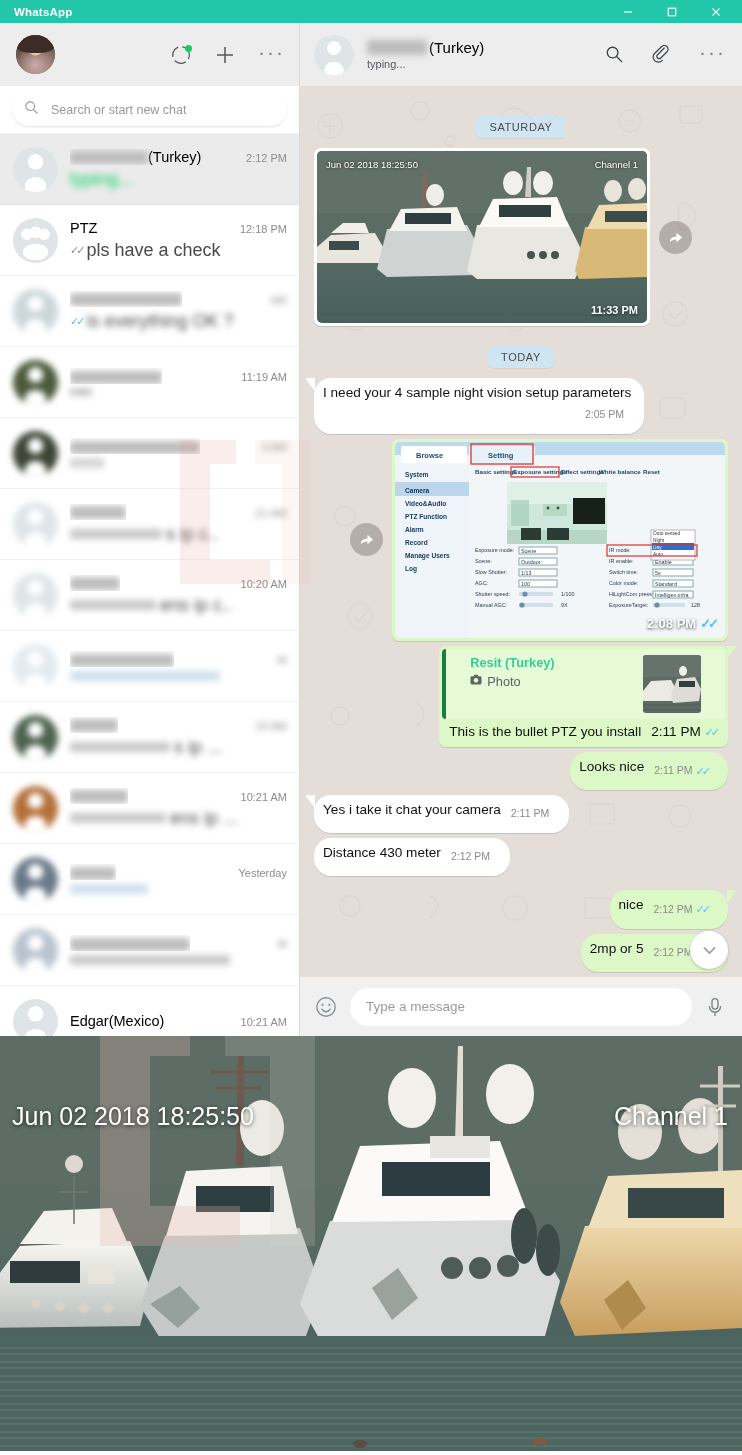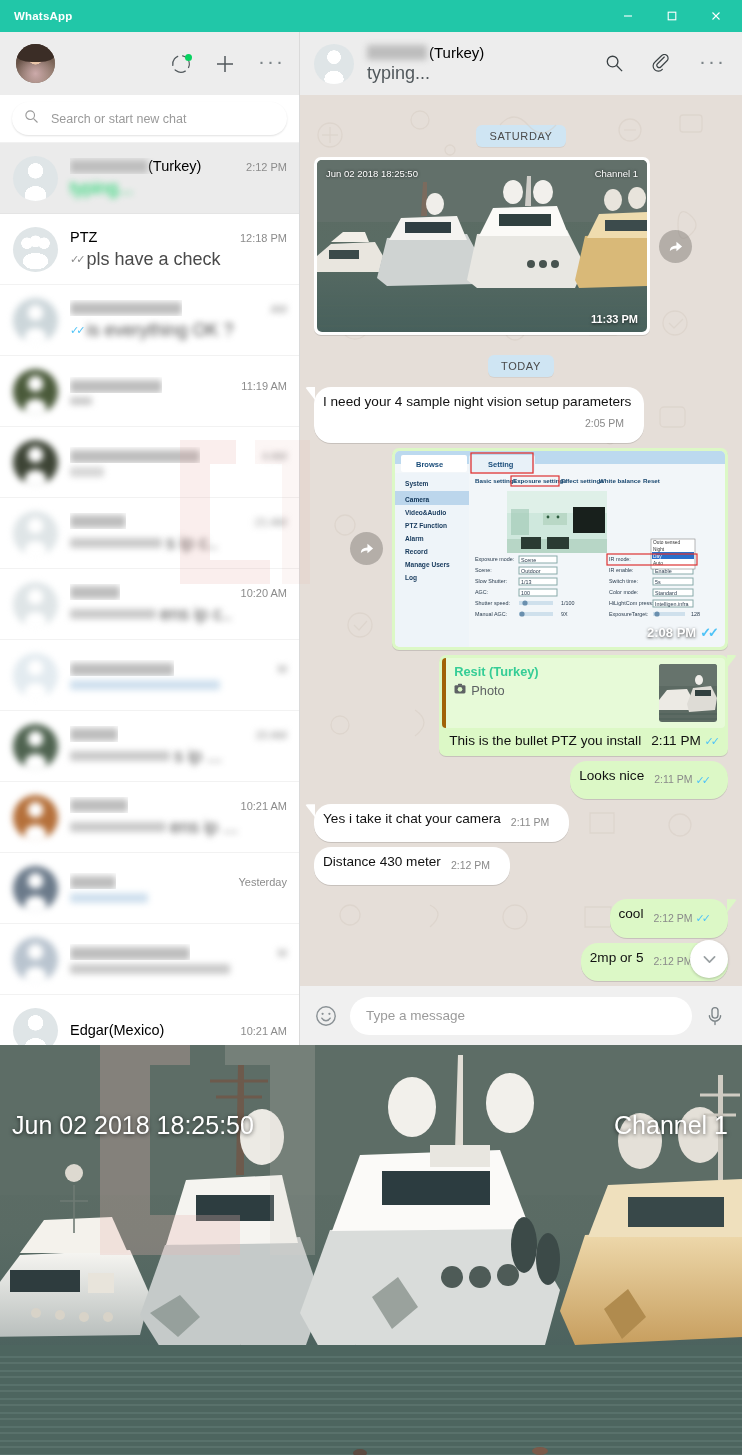--- a/index.html
+++ b/index.html
@@ -4,21 +4,21 @@
 <style>
   * { box-sizing: border-box; margin: 0; padding: 0; }
   body {
     width: 742px; height: 1455px;
     font-family: "Liberation Sans", sans-serif;
     background: #fff; overflow: hidden; position: relative;
   }
 
   
   .titlebar {
-    height: 32px; background: #21c7a8; display: flex;
+    height: 23px; background: #21c7a8; display: flex;
     align-items: center; padding: 0 4px 0 14px; color: #fff;
   }
   .titlebar .app-title { font-size: 11.5px; font-weight: bold; letter-spacing: .2px; }
   .win-ctrls { margin-left: auto; display: flex; }
   .win-btn {
     width: 44px; height: 27px; display: flex; align-items: center;
     justify-content: center; color: #fff; font-size: 13px; line-height: 1;
   }
   .win-btn svg { display: block; }
 
@@ -117,21 +117,21 @@
   .chat { flex: 1; display: flex; flex-direction: column; position: relative;
           min-width: 0; }
   .chat-header {
     height: 63px; background: #ededed; display: flex; align-items: center;
     padding: 0 16px 0 14px; gap: 13px; flex-shrink: 0; position: relative; z-index: 3;
   }
   .h-avatar { width: 40px; height: 40px; border-radius: 50%; background: #dfe5e7;
               position: relative; overflow: hidden; flex-shrink: 0; }
   .h-meta { min-width: 0; }
   .h-name { font-size: 15px; color: #000; display: flex; align-items: center; }
-  .h-sub { font-size: 18px; color: #51585c; margin-top: 2px; }
+  .h-sub { font-size: 11px; color: #51585c; margin-top: 2px; }
   .h-icons { margin-left: auto; display: flex; align-items: center; gap: 28px; }
 
   .msgs {
     flex: 1; position: relative; overflow: hidden;
     background-color: #e5ded8;
     padding: 10px 14px 4px 14px;
   }
   .doodle { position: absolute; inset: 0; opacity: .5; }
 
   .divider { display: flex; justify-content: center; margin: 20px 0 10px; }
@@ -180,22 +180,22 @@
     align-self: center; flex-shrink: 0;
   }
   .fwd-left { margin-right: 9px; }
   .fwd-right { margin-left: 9px; }
 
   
   .quote-bubble { background: #dcf8c6; border-radius: 7px; padding: 3px;
                   box-shadow: 0 1px .5px rgba(0,0,0,.13); max-width: 330px;
                   position: relative; }
   .quote {
-    background: rgba(255,255,255,.32); border-left: 4px solid #a16207;
-    border-radius: 4px; padding: 6px 8px; display: flex; gap: 8px;
+    background: rgba(255,255,255,.32); border-left: 4px solid #15803d;
+    border-radius: 4px; padding: 6px 24px; display: flex; gap: 8px;
     align-items: flex-start; overflow: hidden;
   }
   .quote .q-text { flex: 1; min-width: 0; }
   .q-name { font-size: 12.8px; color: #35cd96; font-weight: bold; }
   .q-type { font-size: 12.8px; color: #5e6264; margin-top: 4px;
             display: flex; align-items: center; gap: 5px; }
   .q-thumb { width: 58px; height: 58px; border-radius: 3px; overflow: hidden;
              flex-shrink: 0; position: relative; }
   .q-body { padding: 5px 8px 5px 7px; font-size: 13.6px; color: #111;
             display: flex; align-items: flex-end; gap: 10px; }
@@ -844,21 +844,21 @@
         <div class="bubble">
           <span class="txt">Distance 430 meter</span>
           <span class="meta">
             <span>2:12 PM</span>
           </span>
         </div>
       </div>
 
       <div class="row out" style="margin-top:14px">
         <div class="bubble out tail-out">
-          <span class="txt">cool</span>
+          <span class="txt">nice</span>
           <span class="meta">
             <span>2:12 PM</span>
             <span class="ticks blue">✓✓</span>
           </span>
         </div>
       </div>
 
       <div class="row out">
         <div class="bubble out">
           <span class="txt">2mp or 5</span>

